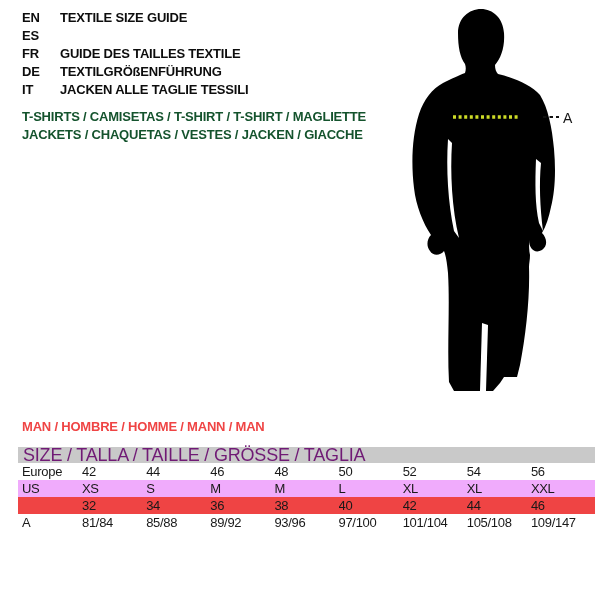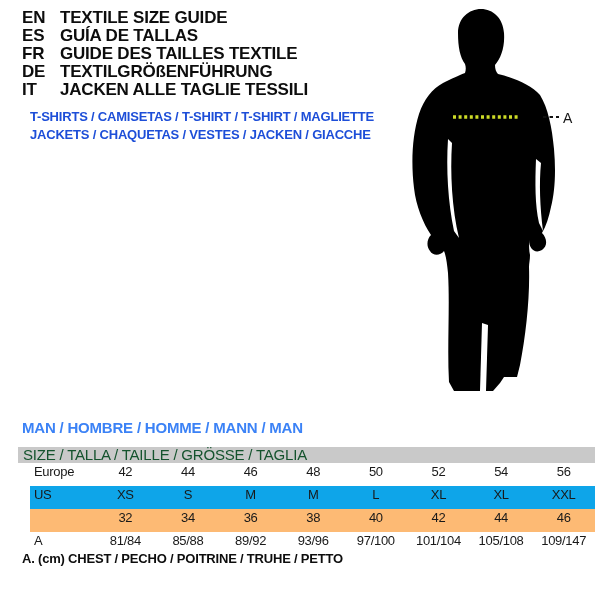--- a/index.html
+++ b/index.html
@@ -2,50 +2,49 @@
 <html><head>
 <meta charset="utf-8">
 <style>
   html,body{margin:0;padding:0;background:#fff;}
   .canvas{
     position:relative;width:600px;height:600px;background:#ffffff;overflow:hidden;
     font-family:"Liberation Sans","DejaVu Sans",sans-serif;color:#111;
   }
   
   .lang-list{position:absolute;left:22px;top:9px;}
-  .lang-row{display:flex;line-height:18px;font-size:17px;font-weight:700;letter-spacing:-0.2px;color:#0d0d0d;}
+  .lang-row{display:flex;line-height:18px;font-size:13px;font-weight:700;letter-spacing:-0.2px;color:#0d0d0d;}
   .lang-code{width:38px;flex:0 0 38px;}
   
-  .categories{position:absolute;left:30px;top:108px;line-height:18px;font-size:13px;font-weight:700;letter-spacing:-0.2px;color:#1d4ed8;}
+  .categories{position:absolute;left:22px;top:108px;line-height:18px;font-size:13px;font-weight:700;letter-spacing:-0.2px;color:#14532d;}
   
   .figure{position:absolute;left:403px;top:5px;width:177px;height:390px;}
   
-  .section-title{position:absolute;left:22px;top:419px;font-size:15px;font-weight:700;letter-spacing:-0.2px;color:#3b82f6;}
+  .section-title{position:absolute;left:22px;top:419px;font-size:13px;font-weight:700;letter-spacing:-0.2px;color:#ef4444;}
   
   .size-table{position:absolute;left:18px;top:447px;width:577px;}
-  .thead{height:16px;line-height:16px;padding-left:5px;font-size:15px;color:#14532d;letter-spacing:-0.2px;box-sizing:border-box;}
-  .trow{display:grid;grid-template-columns:64px repeat(8,1fr);height:23px;line-height:17px;margin-left:12px;}
-  .tcell{font-size:13px;color:#191919;text-align:center;letter-spacing:-0.3px;overflow:hidden;white-space:nowrap;}
+  .thead{height:16px;line-height:16px;padding-left:5px;font-size:18px;color:#701a75;letter-spacing:-0.2px;box-sizing:border-box;}
+  .trow{display:grid;grid-template-columns:64px repeat(8,1fr);height:17px;line-height:17px;}
+  .tcell{font-size:13px;color:#191919;text-align:left;letter-spacing:-0.3px;overflow:hidden;white-space:nowrap;}
   .tcell.rlabel{text-align:left;padding-left:4px;}
   
   .footnote{position:absolute;left:22px;top:551px;font-size:13px;font-weight:700;letter-spacing:-0.2px;color:#0d0d0d;}
 </style>
 </head>
 <body>
 
 <div class="canvas">
 
   <div class="lang-list" id="langList">
       <div class="lang-row">
         <span class="lang-code">EN</span>
         <span>TEXTILE SIZE GUIDE</span>
       </div>
       <div class="lang-row">
         <span class="lang-code">ES</span>
-        <span>GUÍA DE TALLAS</span>
       </div>
       <div class="lang-row">
         <span class="lang-code">FR</span>
         <span>GUIDE DES TAILLES TEXTILE</span>
       </div>
       <div class="lang-row">
         <span class="lang-code">DE</span>
         <span>TEXTILGRÖßENFÜHRUNG</span>
       </div>
       <div class="lang-row">
@@ -88,32 +87,32 @@
           <div class="tcell rlabel">Europe</div>
           <div class="tcell">42</div>
           <div class="tcell">44</div>
           <div class="tcell">46</div>
           <div class="tcell">48</div>
           <div class="tcell">50</div>
           <div class="tcell">52</div>
           <div class="tcell">54</div>
           <div class="tcell">56</div>
         </div>
-        <div class="trow" style="background: #0ea5e9;">
+        <div class="trow" style="background: #f0abfc;">
           <div class="tcell rlabel">US</div>
           <div class="tcell">XS</div>
           <div class="tcell">S</div>
           <div class="tcell">M</div>
           <div class="tcell">M</div>
           <div class="tcell">L</div>
           <div class="tcell">XL</div>
           <div class="tcell">XL</div>
           <div class="tcell">XXL</div>
         </div>
-        <div class="trow" style="background: #fdba74;">
+        <div class="trow" style="background: #ef4444;">
           <div class="tcell rlabel"></div>
           <div class="tcell">32</div>
           <div class="tcell">34</div>
           <div class="tcell">36</div>
           <div class="tcell">38</div>
           <div class="tcell">40</div>
           <div class="tcell">42</div>
           <div class="tcell">44</div>
           <div class="tcell">46</div>
         </div>
@@ -124,15 +123,14 @@
           <div class="tcell">89/92</div>
           <div class="tcell">93/96</div>
           <div class="tcell">97/100</div>
           <div class="tcell">101/104</div>
           <div class="tcell">105/108</div>
           <div class="tcell">109/147</div>
         </div>
       </div>
   </div>
 
-  <div class="footnote">A. (cm) CHEST / PECHO / POITRINE / TRUHE / PETTO</div>
 
 </div>
 
 </body></html>

